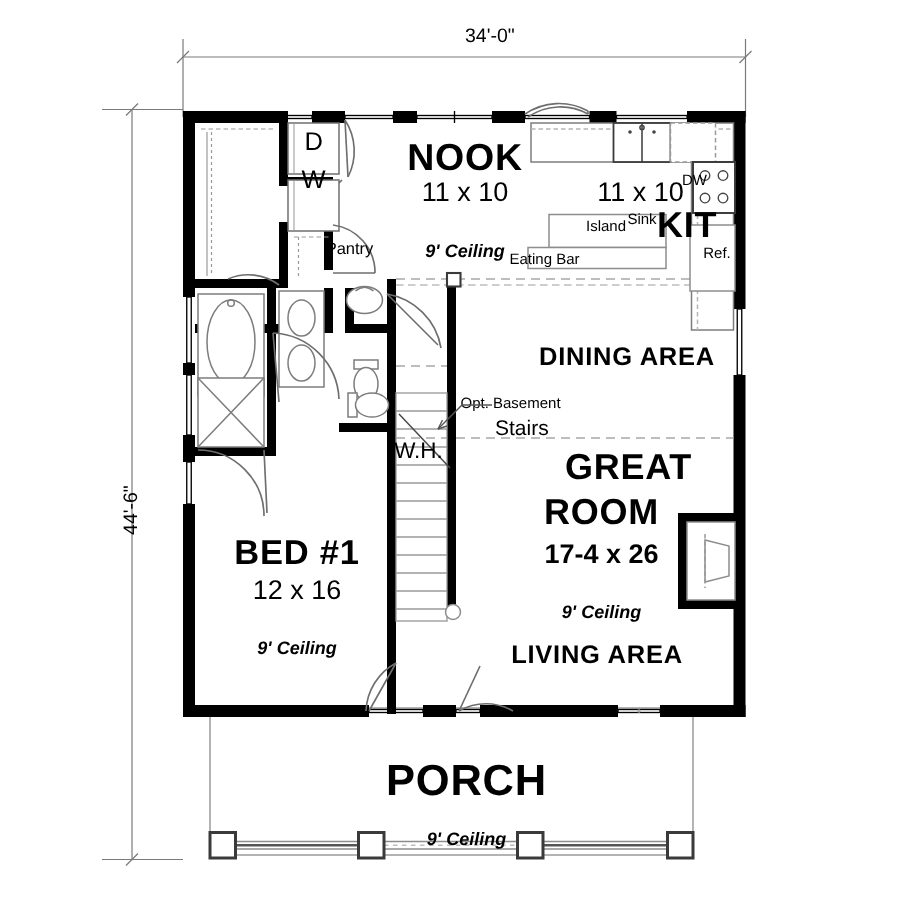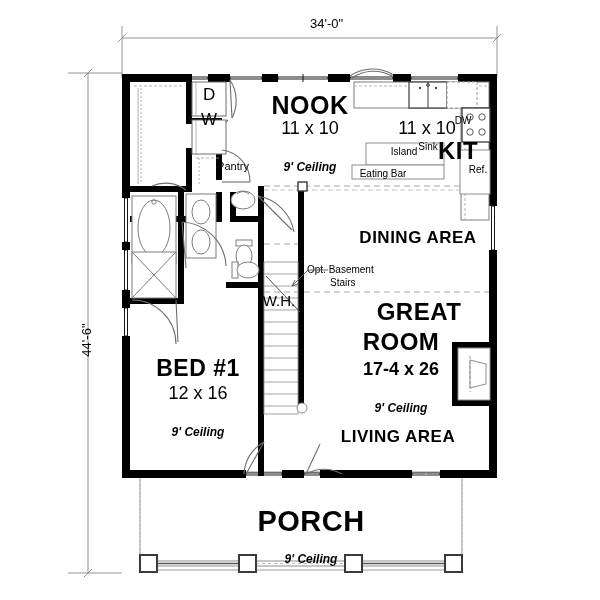--- a/index.html
+++ b/index.html
@@ -302,33 +302,33 @@
 <div class="lbl dim-txt ctr" style="left:310px;top:118px;font-size:18px;">11 x 10</div>
 <div class="lbl ceil ctr" style="left:310px;top:141px;font-size:12px;">9' Ceiling</div>
 
 <div class="lbl dim-txt ctr" style="left:427px;top:118px;font-size:18px;">11 x 10</div>
 <div class="lbl room-name" style="left:438px;top:137px;font-size:24px;text-align:center;">KIT</div>
 
 <div class="lbl small ctr" style="left:428px;top:111px;margin-top:30px;">Sink</div>
 <div class="lbl small ctr" style="left:463px;top:115px;">DW</div>
 <div class="lbl small ctr" style="left:404px;top:146px;">Island</div>
 <div class="lbl small ctr" style="left:478px;top:164px;">Ref.</div>
-<div class="lbl small ctr" style="left:363px;top:168px;margin-left:20px;">Eating Bar</div>
+<div class="lbl small ctr" style="left:363px;top:168px;">Eating Bar</div>
 
 <div class="lbl" style="left:203px;top:85px;font-size:17px;">D</div>
 <div class="lbl" style="left:201px;top:110px;font-size:17px;">W</div>
 
 <div class="lbl small ctr" style="left:233px;top:160px;font-size:11px;">Pantry</div>
 
 <div class="lbl tiny ctr" style="left:279px;top:292px;">W.H.</div>
 
 <div class="lbl room-name ctr" style="left:418px;top:228px;font-size:17px;">DINING AREA</div>
 
 <div class="lbl tiny" style="left:307px;top:264px;font-size:10px;">Opt. Basement</div>
-<div class="lbl tiny" style="left:330px;top:277px;font-size:10px;text-align:right;">Stairs</div>
+<div class="lbl tiny" style="left:330px;top:277px;font-size:14px;text-align:right;">Stairs</div>
 <svg style="position:absolute;left:290px;top:264px;width:40px;height:34px;">
   <path d="M38 6 L18 6 L2 22" stroke="#555" stroke-width="0.9" fill="none"></path>
   <path d="M2 22 L8 20 M2 22 L5 16" stroke="#555" stroke-width="0.9" fill="none"></path>
 </svg>
 
 <div class="lbl room-name ctr" style="left:419px;top:298px;font-size:24px;">GREAT</div>
 <div class="lbl room-name ctr" style="left:401px;top:328px;font-size:24px;">ROOM</div>
 <div class="lbl dim-txt ctr" style="left:401px;top:359px;font-size:18px;font-weight:bold;">17-4 x 26</div>
 <div class="lbl ceil ctr" style="left:401px;top:382px;font-size:12px;">9' Ceiling</div>
 

